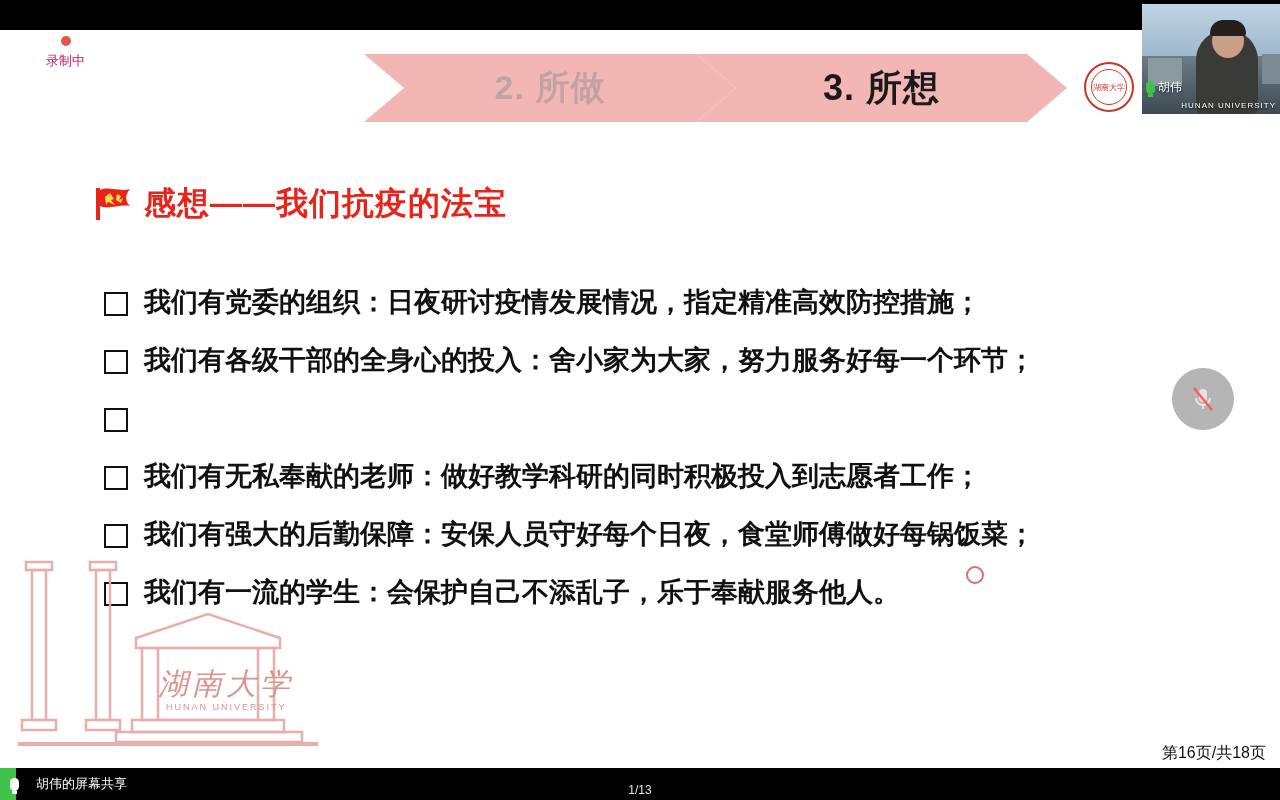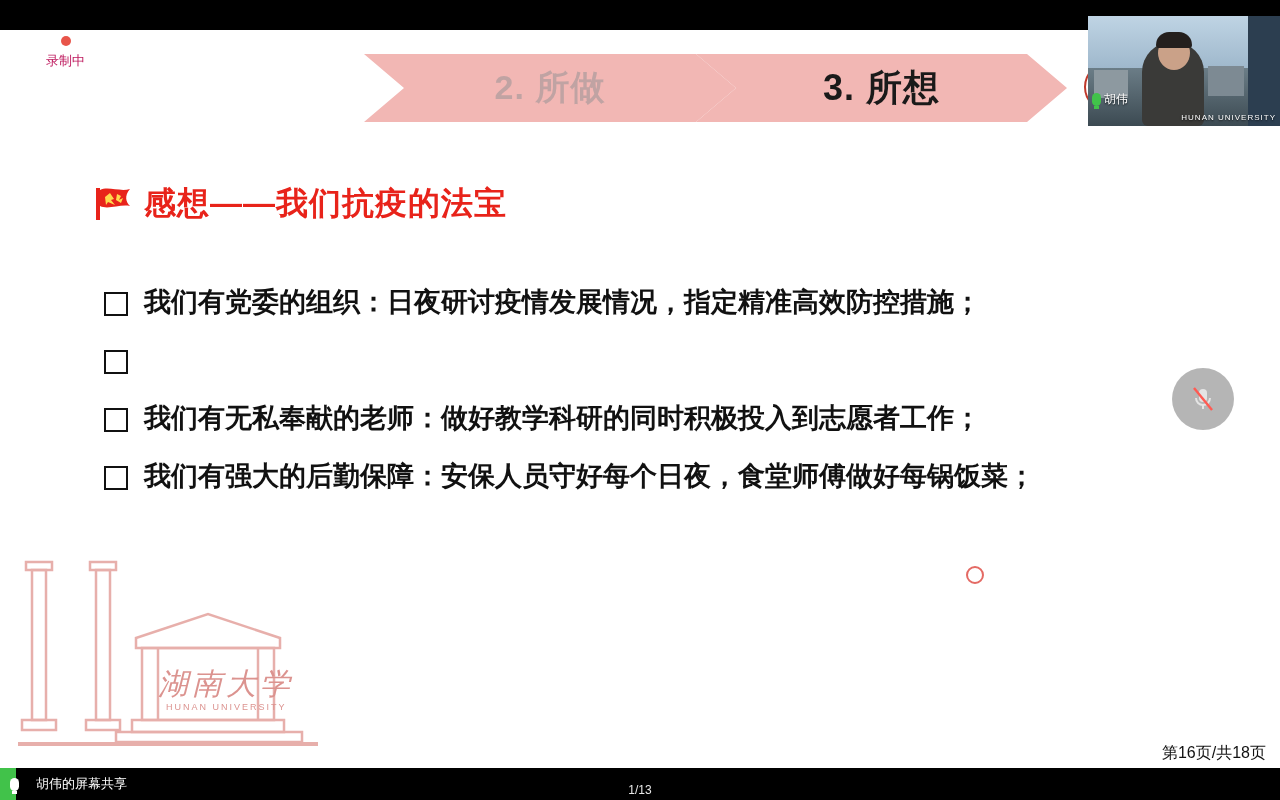--- a/index.html
+++ b/index.html
@@ -183,22 +183,22 @@
     left: 966px; top: 566px;
     width: 14px; height: 14px;
     border-radius: 50%;
     border: 2px solid #e46a64;
     background: rgba(255,255,255,0.25);
   }
 
   
   .video-tile {
     position: absolute;
-    right: 0; top: 16px;
-    width: 192px; height: 110px;
+    right: 0; top: 4px;
+    width: 138px; height: 110px;
     background: #2c3e50;
     overflow: hidden;
   }
   .vt-sky {
     position: absolute; left: 0; top: 0;
     width: 160px; height: 52px;
     background: linear-gradient(180deg, #bfd4e4 0%, #9fb8cc 100%);
   }
   .vt-ground {
     position: absolute; left: 0; top: 52px;
@@ -356,28 +356,36 @@
     <span class="headline-text">感想——我们抗疫的法宝</span>
   </div>
 
   <div class="bullets">
     <div class="bullet-row">
       <span class="bullet-box"></span>
       <span class="bullet-text">我们有党委的组织：日夜研讨疫情发展情况，指定精准高效防控措施；</span>
     </div>
     <div class="bullet-row">
       <span class="bullet-box"></span>
+      <span class="bullet-text">我们有各级干部的全身心的投入：舍小家为大家，努力服务好每一个环节；</span>
+    </div>
+    <div class="bullet-row">
+      <span class="bullet-box"></span>
     </div>
     <div class="bullet-row">
       <span class="bullet-box"></span>
       <span class="bullet-text">我们有无私奉献的老师：做好教学科研的同时积极投入到志愿者工作；</span>
     </div>
     <div class="bullet-row">
       <span class="bullet-box"></span>
       <span class="bullet-text">我们有强大的后勤保障：安保人员守好每个日夜，食堂师傅做好每锅饭菜；</span>
+    </div>
+    <div class="bullet-row">
+      <span class="bullet-box"></span>
+      <span class="bullet-text">我们有一流的学生：会保护自己不添乱子，乐于奉献服务他人。</span>
     </div>
   </div>
 
   <div class="watermark">
     <svg width="360" height="220" viewBox="0 0 360 220">
       <g fill="none" stroke="#e6a9a4" stroke-width="2.5">
         <rect x="18" y="10" width="26" height="8"></rect>
         <rect x="24" y="18" width="14" height="150"></rect>
         <rect x="14" y="168" width="34" height="10"></rect>
         <rect x="82" y="10" width="26" height="8"></rect>

